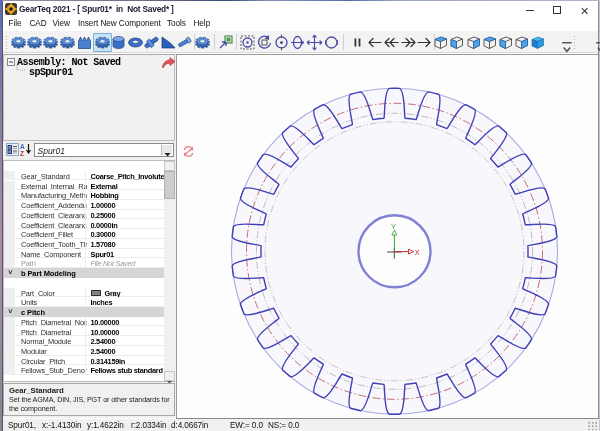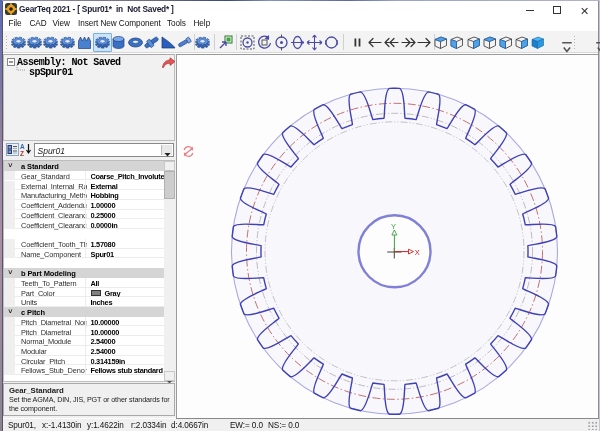--- a/index.html
+++ b/index.html
@@ -314,24 +314,20 @@
 <svg class="abs" style="left:181.5px;top:145px" width="13" height="13" viewBox="0 0 13 13">
   <g stroke="#e8828a" stroke-width="1.3" fill="none">
     <path d="M2.2 5.2 A4.4 4.4 0 0 1 10.4 4.0"></path>
     <path d="M10.8 7.8 A4.4 4.4 0 0 1 2.6 9.0"></path>
     <path d="M3.6 8.8 L9.4 4.2"></path>
   </g>
   <path d="M10.9 1.6 L11.2 5.4 L7.6 4.4 Z" fill="#e8828a"></path>
   <path d="M2.1 11.4 L1.8 7.6 L5.4 8.6 Z" fill="#e8828a"></path>
 </svg>
 <div class="abs" id="grid">
-<div class="gh" style="top:0.0px">
-      <span class="chev">∨</span>
-      <b>a Standard</b>
-    </div>
 <div class="gr" style="top:9.7px">
       <span class="gn">Gear_Standard</span>
       <span class="gv">Coarse_Pitch_Involute_</span>
     </div>
 <div class="gr" style="top:19.5px">
       <span class="gn">External_Internal_Ra</span>
       <span class="gv">External</span>
     </div>
 <div class="gr" style="top:29.2px">
       <span class="gn">Manufacturing_Metho</span>
@@ -342,35 +338,39 @@
       <span class="gv">1.00000</span>
     </div>
 <div class="gr" style="top:48.7px">
       <span class="gn">Coefficient_Clearanc</span>
       <span class="gv">0.25000</span>
     </div>
 <div class="gr" style="top:58.4px">
       <span class="gn">Coefficient_Clearanc</span>
       <span class="gv">0.0000in</span>
     </div>
+<div class="gr" style="top:68.1px">
+      <span class="gn">Coefficient_Fillet</span>
+      <span class="gv">0.30000</span>
+    </div>
 <div class="gr" style="top:77.8px">
       <span class="gn">Coefficient_Tooth_Th</span>
       <span class="gv">1.57080</span>
     </div>
 <div class="gr" style="top:87.6px">
       <span class="gn">Name_Component</span>
       <span class="gv">Spur01</span>
     </div>
+<div class="gr" style="top:97.3px">
+      <span class="gn gdim">Path</span>
+      <span class="gv gdim2">File Not Saved</span>
+    </div>
 <div class="gh" style="top:107.0px">
       <span class="chev">∨</span>
       <b>b Part Modeling</b>
-    </div>
-<div class="gr" style="top:116.8px">
-      <span class="gn">Teeth_To_Pattern</span>
-      <span class="gv">All</span>
     </div>
 <div class="gr" style="top:126.5px">
       <span class="gn">Part_Color</span>
       <span class="gv"><span class="sw"></span>Gray</span>
     </div>
 <div class="gr" style="top:136.2px">
       <span class="gn">Units</span>
       <span class="gv">Inches</span>
     </div>
 <div class="gh" style="top:146.0px">

